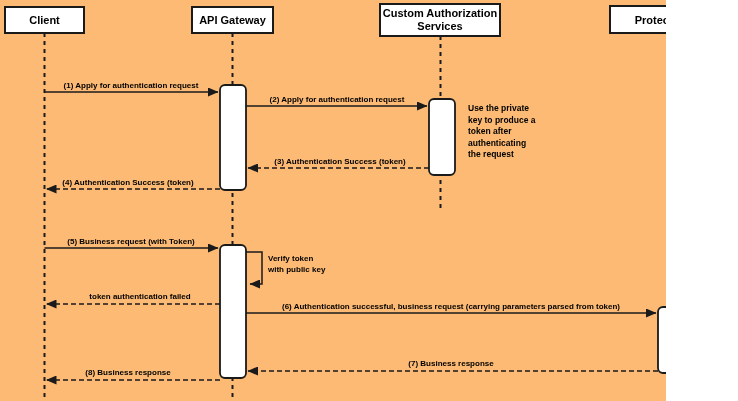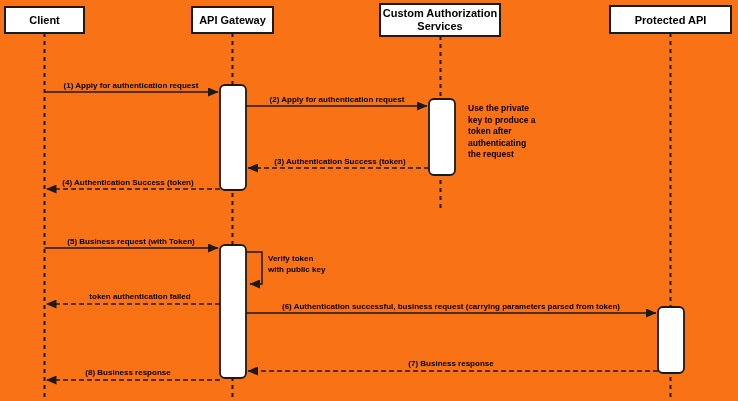--- a/index.html
+++ b/index.html
@@ -1,16 +1,16 @@
 <!DOCTYPE html>
 <html><head>
 <meta charset="utf-8">
 <style>
   html,body{margin:0;padding:0;background:#ffffff;}
-  .stage{position:relative;width:738px;height:401px;background:#f97316;overflow:hidden;
+  .stage{position:relative;width:666px;height:401px;background:#fdba74;overflow:hidden;
          font-family:"Liberation Sans",sans-serif;}
   svg{display:block;}
   text{fill:#000000;font-family:"Liberation Sans",sans-serif;font-weight:bold;}
   .actor-label{font-size:11px;}
   .msg-label{font-size:8px;}
   .note-label{font-size:8.5px;}
   .box{fill:#ffffff;stroke:#1a1a1a;stroke-width:2;}
   .activation{fill:#ffffff;stroke:#1a1a1a;stroke-width:1.8;}
   .lifeline{stroke:#1a1a1a;stroke-width:2;stroke-dasharray:4 4;fill:none;}
   .msg{stroke:#1a1a1a;stroke-width:1.5;fill:none;}

